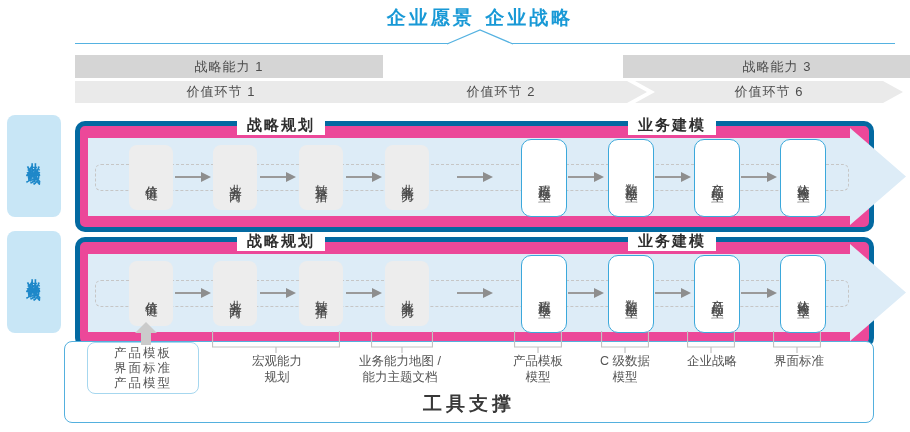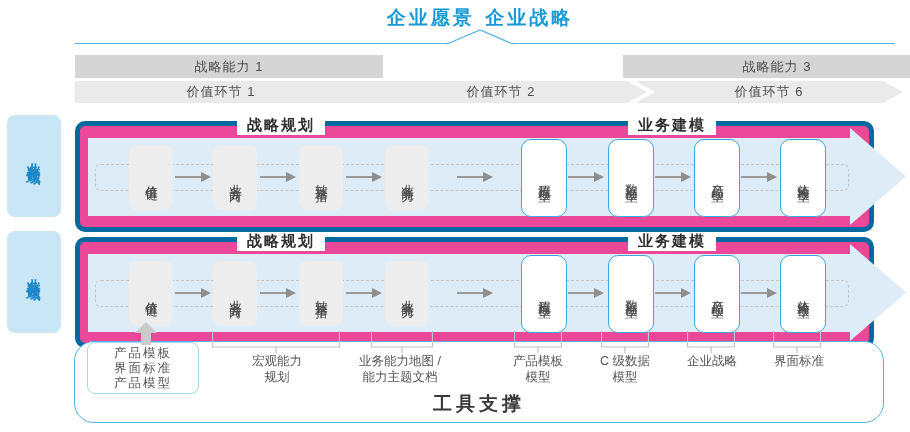--- a/index.html
+++ b/index.html
@@ -42,22 +42,22 @@
        writing-mode:vertical-rl;font-size:12.5px;color:#4a4a4a;letter-spacing:2px;z-index:2;}
   .gbox{top:19px;height:65px;background:#ededed;border-radius:8px;}
   .bbox{top:13px;height:76px;background:#fff;border:1.5px solid #3ba8db;border-radius:10px;}
   .sarrow{position:absolute;top:45px;width:36px;height:12px;z-index:2;}
   .sarrow::before{content:"";position:absolute;left:0;top:5px;width:27px;height:1.5px;background:#9a9a9a;}
   .sarrow::after{content:"";position:absolute;left:26px;top:0.5px;width:0;height:0;
                  border-top:5.5px solid transparent;border-bottom:5.5px solid transparent;
                  border-left:10px solid #8e8e8e;}
 
   
-  .tools{position:absolute;left:74px;top:341px;width:808px;height:80px;
-         border:1.5px solid #54b0de;border-radius:20px;background:#fff;z-index:0;}
+  .tools{position:absolute;left:64px;top:341px;width:808px;height:80px;
+         border:1.5px solid #54b0de;border-radius:8px;background:#fff;z-index:0;}
   .tools-title{position:absolute;left:0;right:0;bottom:5px;text-align:center;
                font-size:19px;font-weight:bold;color:#383838;letter-spacing:4px;}
 
   
   .practice{position:absolute;left:87px;top:342px;width:110px;height:50px;background:#fff;
             border:1px solid #a6d7ef;border-radius:8px;display:flex;flex-direction:column;
             align-items:center;justify-content:center;font-size:12.5px;color:#555;
             line-height:15px;letter-spacing:2px;z-index:3;}
   .uparrow-head{position:absolute;left:135px;top:322px;width:0;height:0;z-index:3;
             border-left:11px solid transparent;border-right:11px solid transparent;

